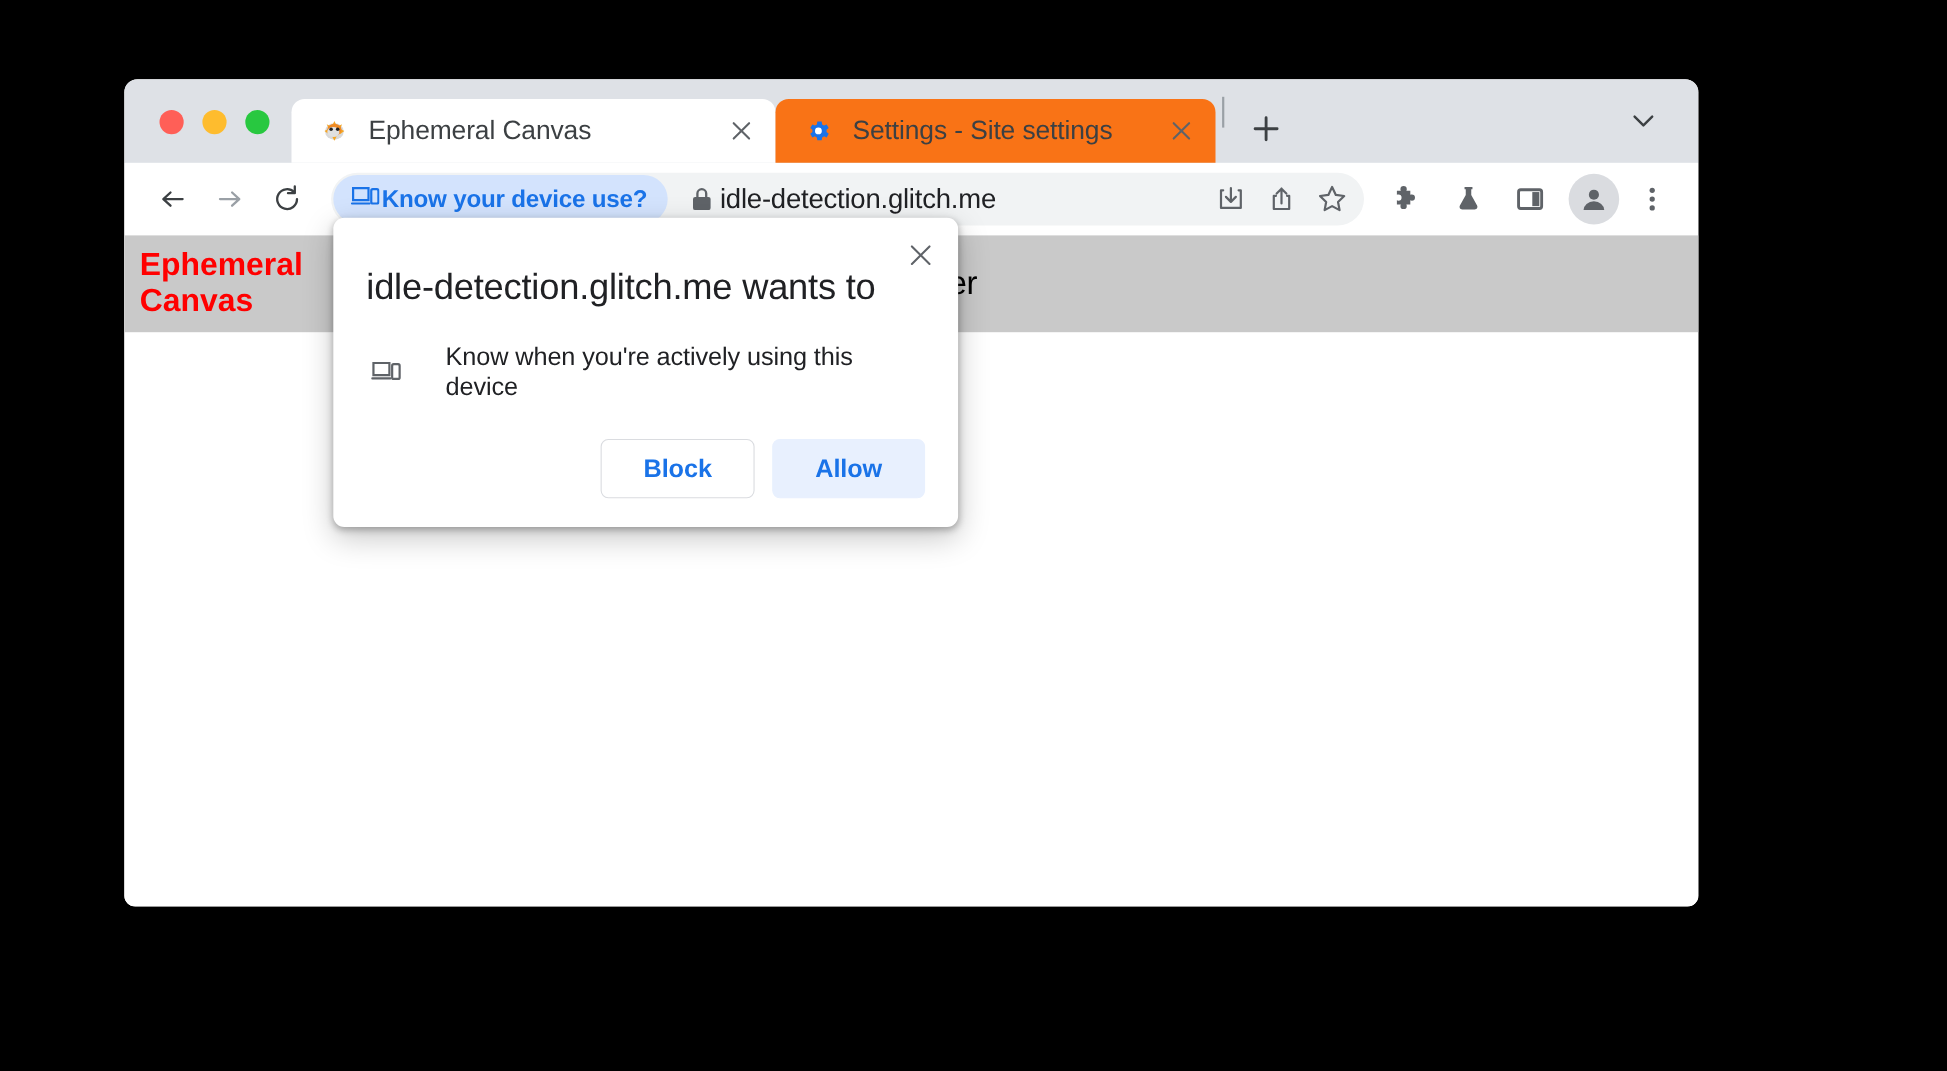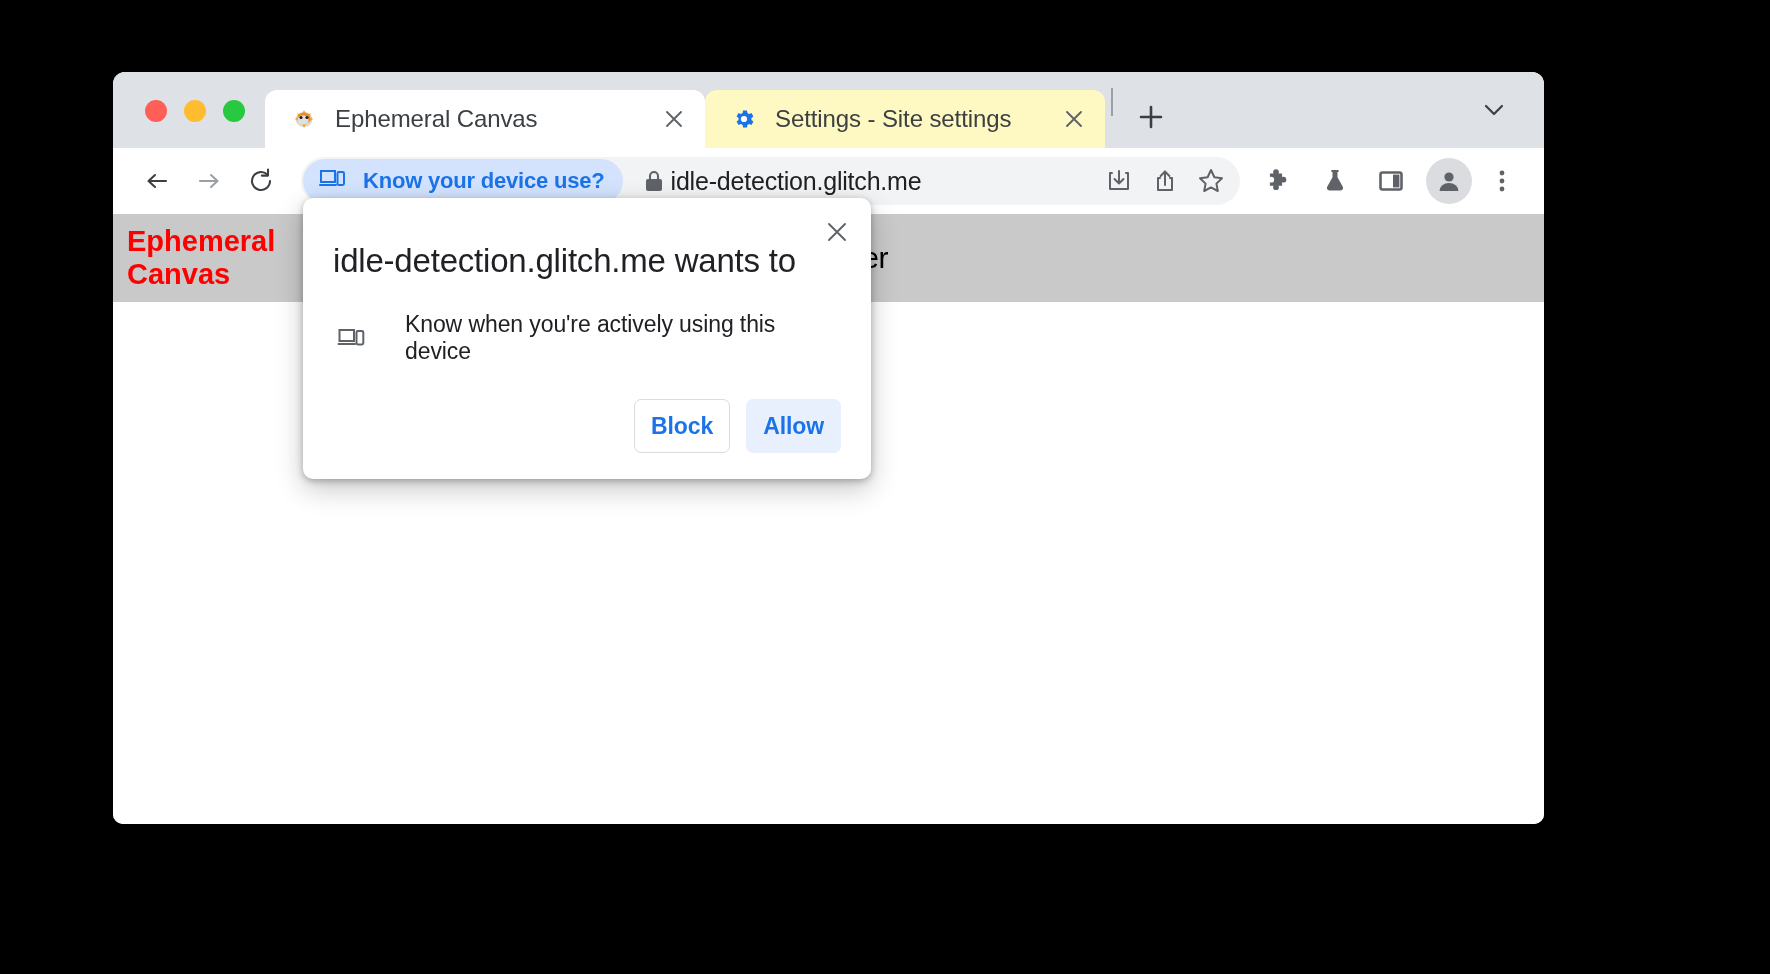--- a/index.html
+++ b/index.html
@@ -55,21 +55,21 @@
   .tab {
     position: relative;
     display: flex;
     align-items: center;
     height: 58px;
     border-radius: 12px 12px 0 0;
     padding: 0 14px 0 26px;
     box-sizing: border-box;
   }
   .tab.active { background: #ffffff; width: 440px; }
-  .tab.inactive { background: #fef9c3; width: 400px; }
+  .tab.inactive { background: #f97316; width: 400px; }
 
   .tab-favicon {
     width: 26px; height: 26px;
     margin-right: 18px;
     flex: 0 0 auto;
     display: flex; align-items: center; justify-content: center;
   }
   .tab-title {
     flex: 1 1 auto;
     font-size: 24px;
@@ -134,21 +134,21 @@
     display: flex;
     align-items: center;
     margin-left: 14px;
     padding-right: 6px;
     min-width: 0;
   }
 
   .chip {
     display: flex;
     align-items: center;
-    gap: 18px;
+    gap: 2px;
     background: #d3e3fd;
     border-radius: 22px;
     height: 44px;
     padding: 0 18px 0 16px;
     margin: 0 8px 0 2px;
     flex: 0 0 auto;
   }
   .chip-label {
     font-size: 22px;
     font-weight: bold;
@@ -280,21 +280,21 @@
     display: flex;
     justify-content: flex-end;
     gap: 16px;
     padding: 34px 30px 26px 30px;
   }
   .dlg-btn {
     font-size: 23px;
     font-weight: bold;
     color: #1a73e8;
     border-radius: 7px;
-    padding: 0 16px;
+    padding: 0 38px;
     height: 54px;
     display: flex; align-items: center; justify-content: center;
     box-sizing: border-box;
     letter-spacing: -0.1px;
   }
   .dlg-btn.block { background: #ffffff; border: 1px solid #dadce0; }
   .dlg-btn.allow { background: #e8f0fe; border: 1px solid #e8f0fe; }
 </style>
 </head>
 <body>

